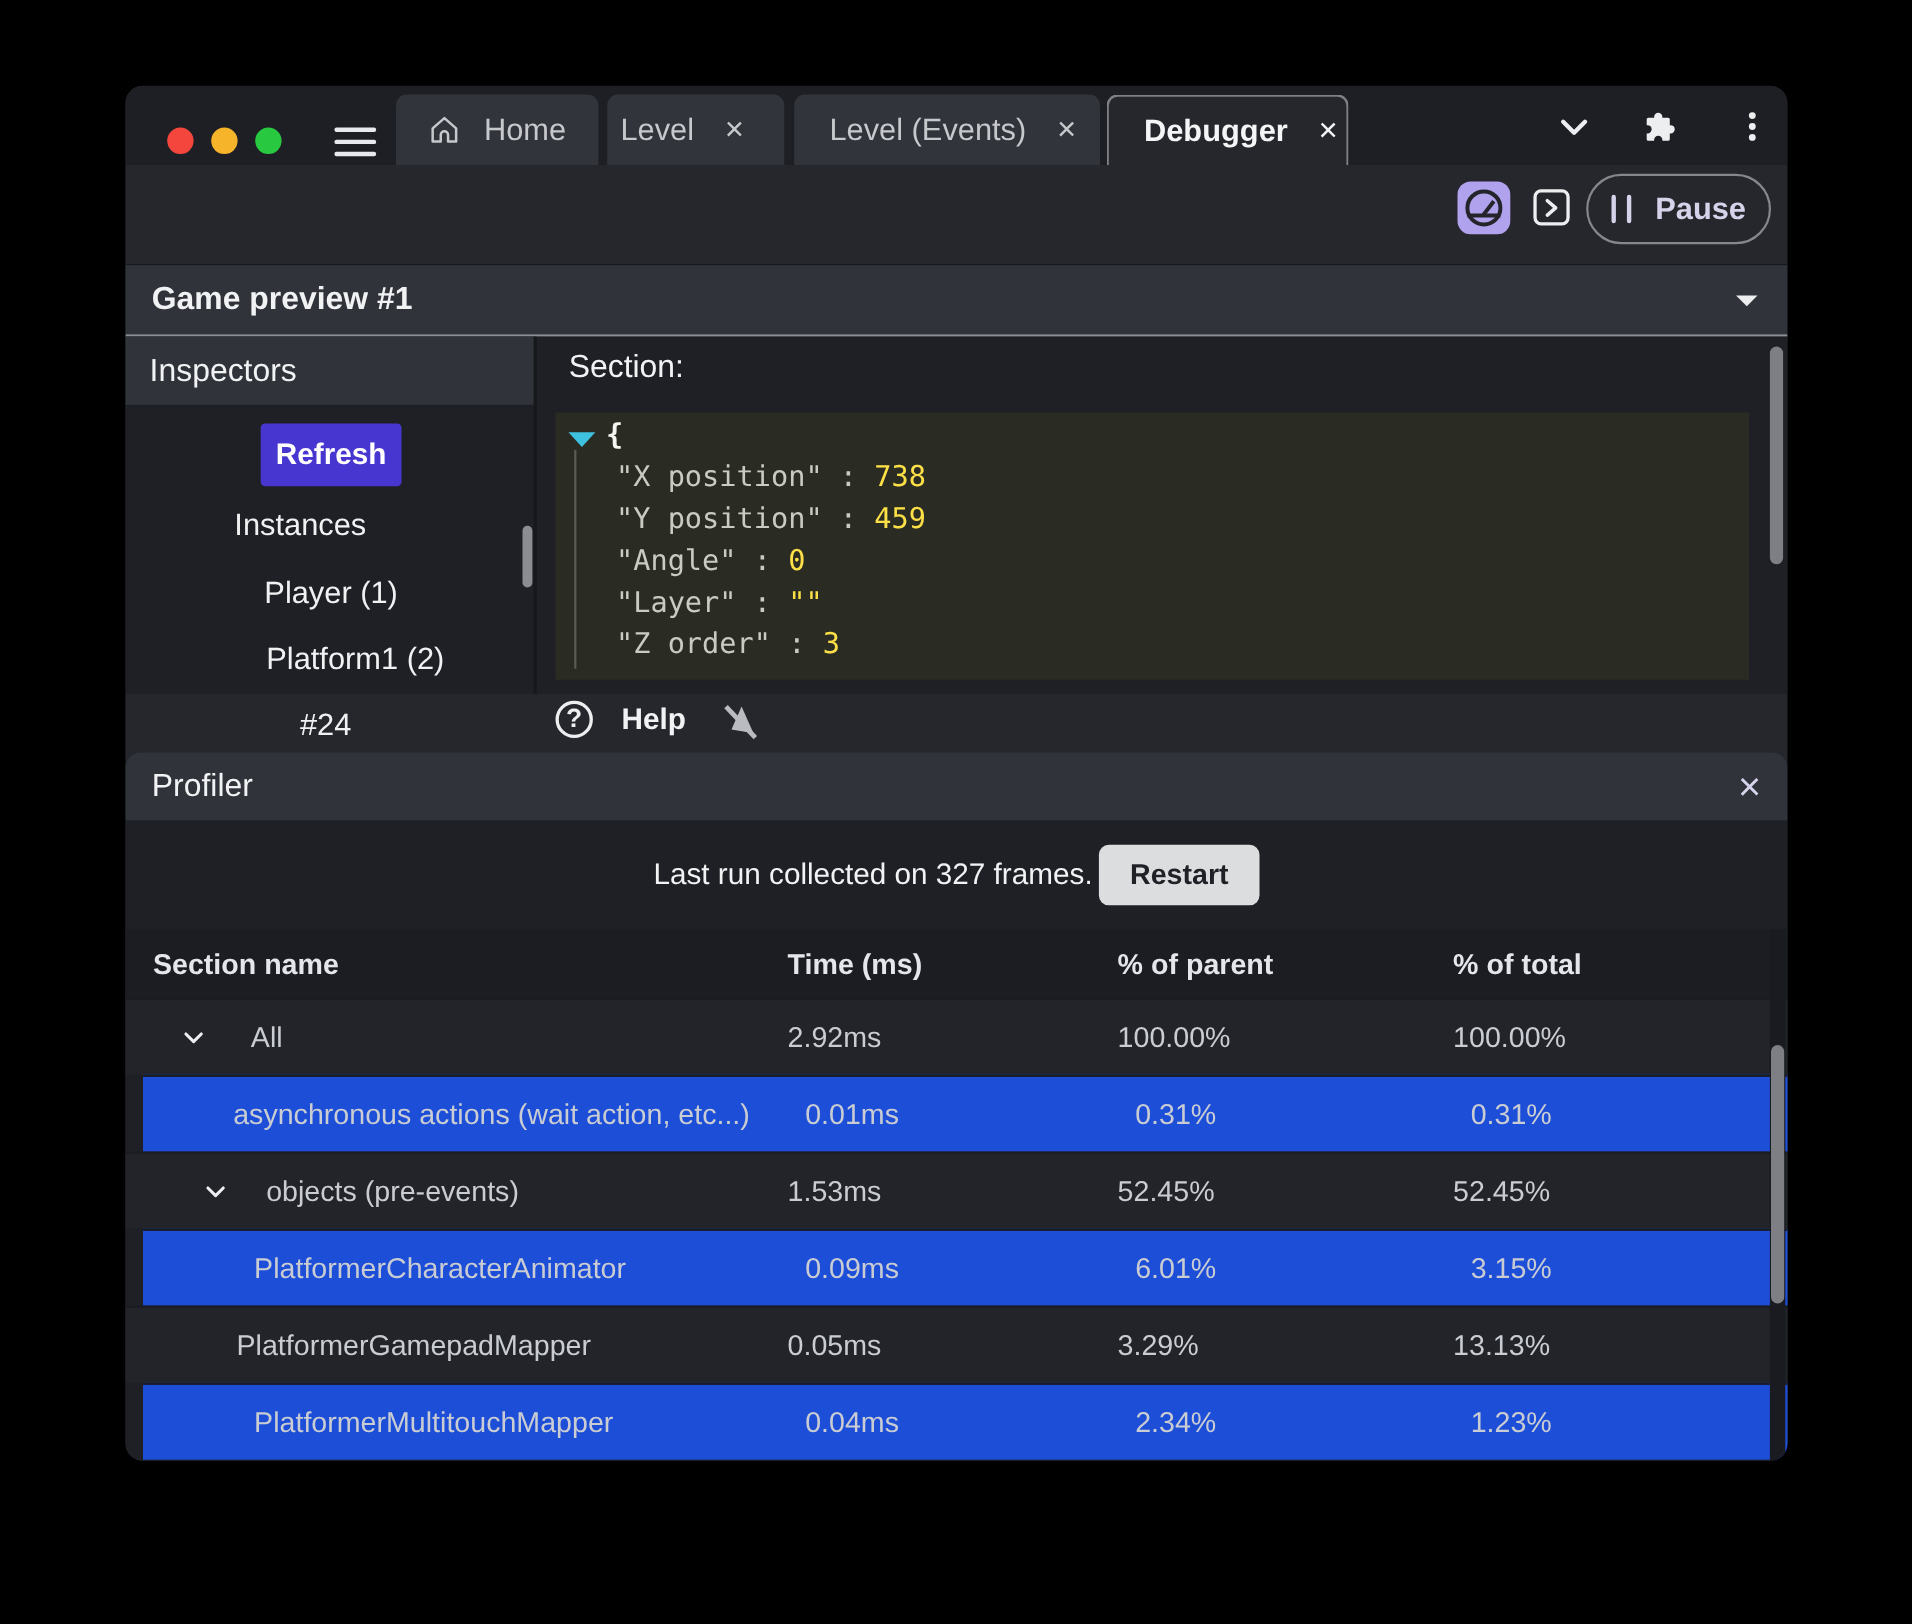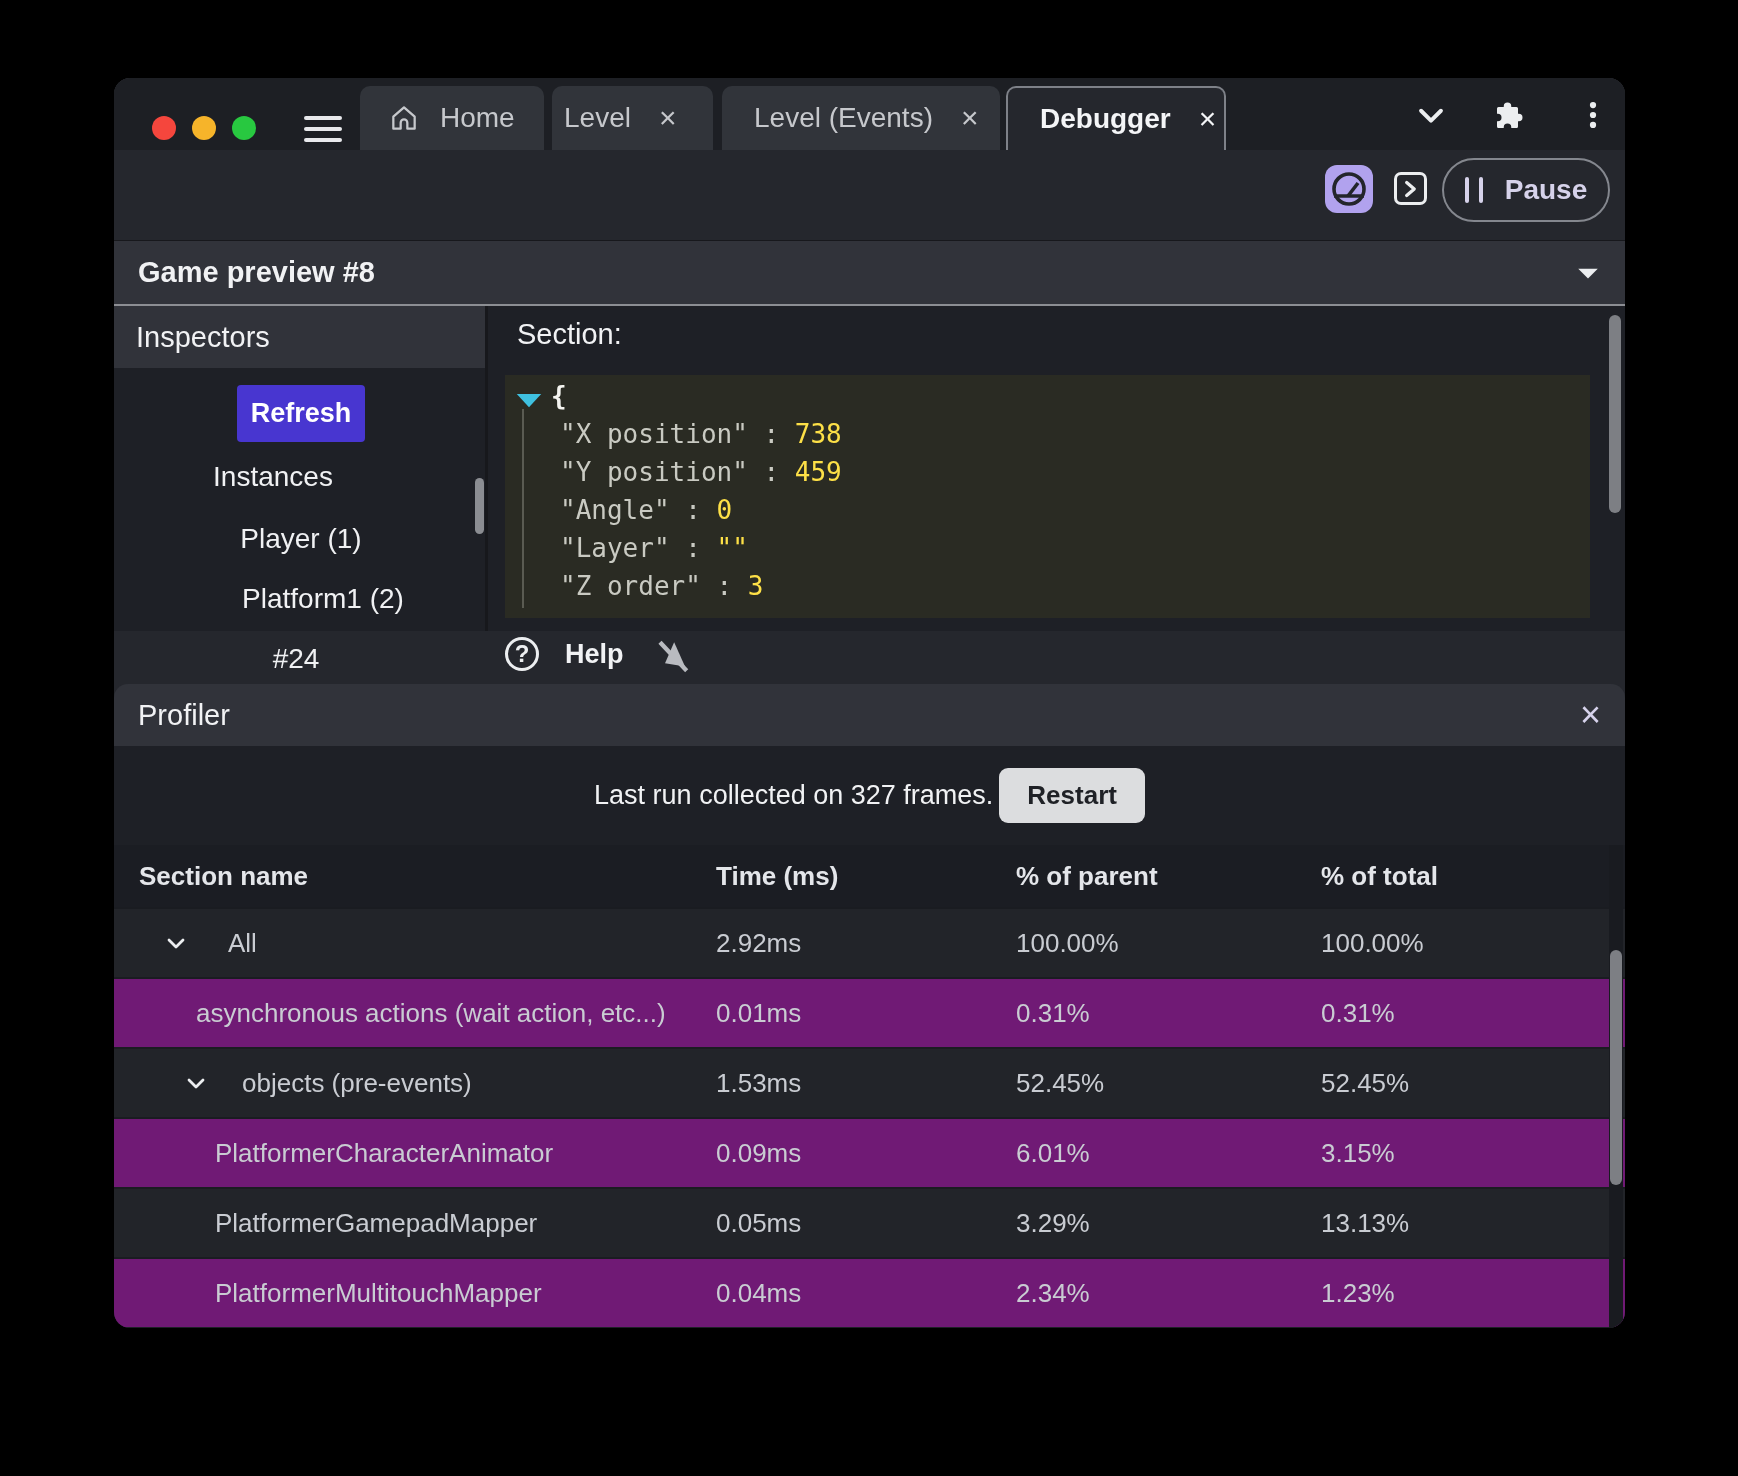--- a/index.html
+++ b/index.html
@@ -75,21 +75,21 @@
   .status-row { position:absolute; left:0; top:22px; width:100%; display:flex; align-items:center; justify-content:center; gap:4px; }
   .status-text { color:#f1f2f4; font-size:27px; }
   .restart-btn { height:55px; padding:0 28px; background:#dcdddf; border:none; border-radius:9px; margin-left:2px;
                  color:#1f2126; font-size:26px; font-weight:bold; font-family:"Liberation Sans",sans-serif; cursor:pointer; }
   .grid-row { display:grid; grid-template-columns:602px 300px 305px auto; align-items:center; width:100%; }
   .table-header { position:absolute; top:99px; left:0; height:62px; background:#1b1d23; color:#e4e6ea; font-size:26px; font-weight:bold; }
   .table-header .c0 { padding-left:25px; }
   .rows { position:absolute; top:161px; left:0; width:100%; }
   .prow { height:70px; color:#c9ccd2; font-size:26px; border-top:2px solid #1a1c21; }
   .prow.shade-a { background:#222429; }
-  .prow.shade-b { background:#701a75; }
+  .prow.shade-b { background:#1d4ed8;margin-left:16px; }
   .name-cell { display:flex; align-items:center; }
   .row-chevron { display:inline-flex; width:24px; cursor:pointer; }
   .r0 .name-cell { padding-left:50px; } .r0 .row-chevron { margin-right:40px; }
   .r1 .name-cell { padding-left:82px; }
   .r2 .name-cell { padding-left:70px; } .r2 .row-chevron { margin-right:34px; }
   .r3 .name-cell, .r4 .name-cell, .r5 .name-cell { padding-left:101px; }
   .table-scroll-track { position:absolute; right:2px; top:99px; width:14px; bottom:0; background:#191b20; }
   .table-scroll-thumb { position:absolute; right:3px; top:204px; width:12px; height:235px; background:#7d7f84; border-radius:6px; }
 </style>
 </head>
@@ -163,21 +163,21 @@
   </div>
   <div class="pause-btn">
     <span class="pause-bars">
         <i></i>
         <i></i>
       </span>
     <span>Pause</span>
   </div>
 
   <div class="preview-bar">
-    <span>Game preview #8</span>
+    <span>Game preview #1</span>
     <span class="spacer"></span>
     <span class="icon-btn">
       <svg width="26" height="22" viewBox="0 0 24 20" fill="#eceef0">
           <polygon points="3,6 21,6 12,15"></polygon>
         </svg>
     </span>
   </div>
 
   <div class="content">
     <div class="left-panel">

